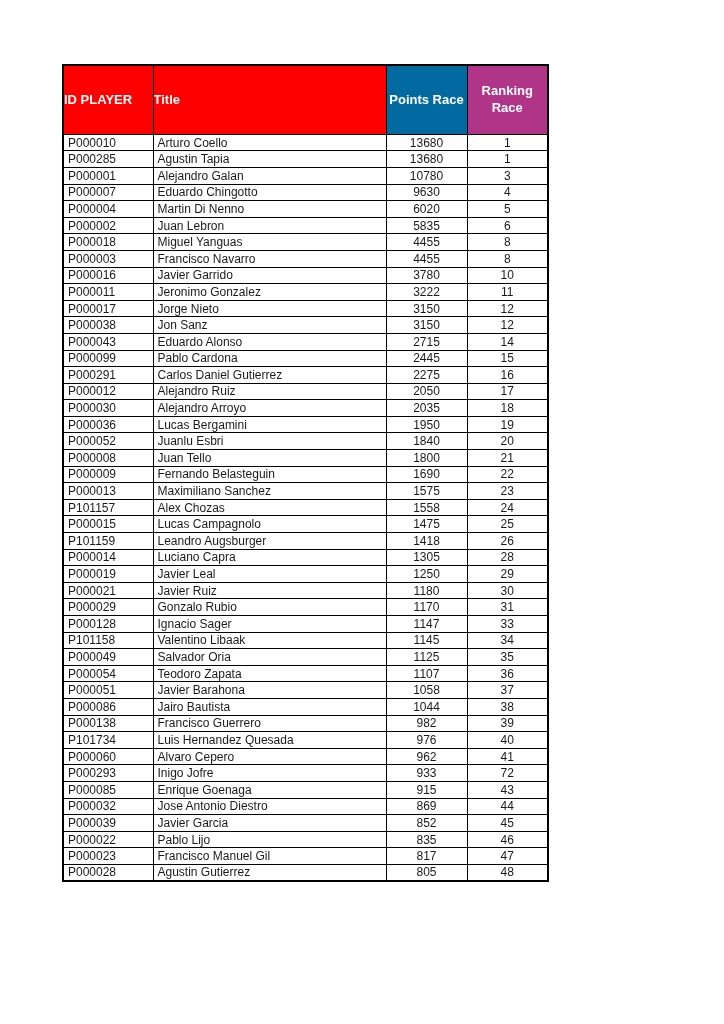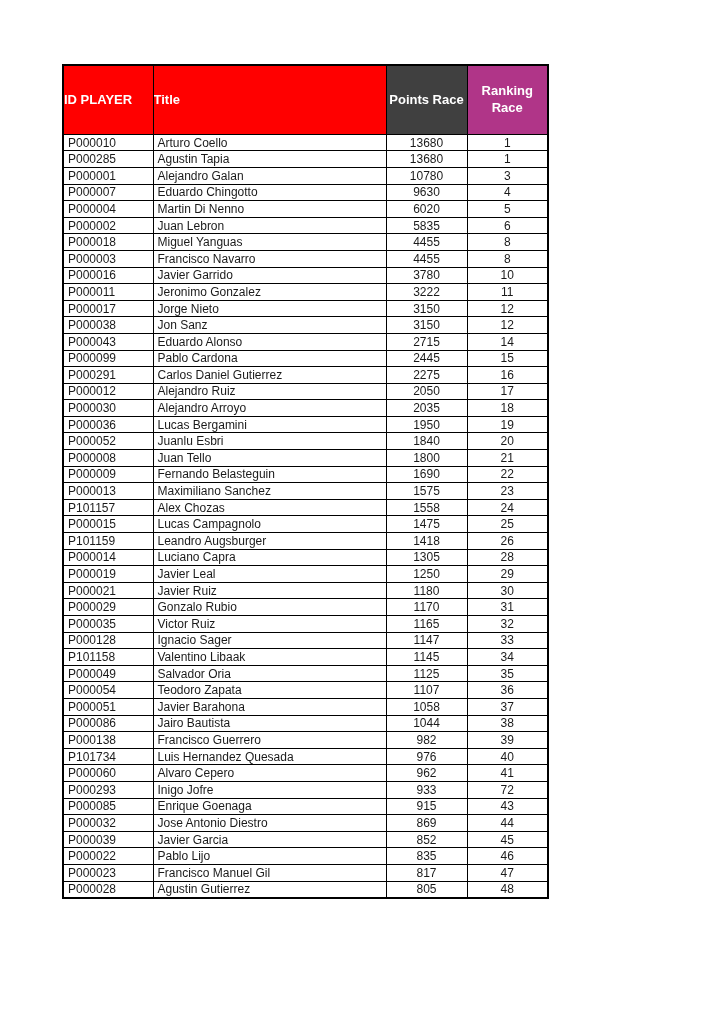--- a/index.html
+++ b/index.html
@@ -74,21 +74,21 @@
     <colgroup>
       <col class="c0">
         <col class="c1">
         <col class="c2">
         <col class="c3">
     </colgroup>
     <thead>
       <tr>
         <th class="col-0" style="background: rgb(255, 0, 0);">ID PLAYER</th>
         <th class="col-1" style="background: rgb(255, 0, 0); margin-top: 36px;">Title</th>
-        <th class="col-2" style="background: #404040;">Points Race</th>
+        <th class="col-2" style="background: #0369a1;">Points Race</th>
         <th class="col-3" style="background: rgb(176, 53, 136);">Ranking Race</th>
       </tr>
     </thead>
     <tbody>
         <tr>
           <td class="col-0">P000010</td>
           <td class="col-1">Arturo Coello</td>
           <td class="col-2">13680</td>
           <td class="col-3">1</td>
         </tr>
@@ -252,26 +252,20 @@
           <td class="col-0">P000021</td>
           <td class="col-1">Javier Ruiz</td>
           <td class="col-2">1180</td>
           <td class="col-3">30</td>
         </tr>
         <tr>
           <td class="col-0">P000029</td>
           <td class="col-1">Gonzalo Rubio</td>
           <td class="col-2">1170</td>
           <td class="col-3">31</td>
-        </tr>
-        <tr>
-          <td class="col-0">P000035</td>
-          <td class="col-1">Victor Ruiz</td>
-          <td class="col-2">1165</td>
-          <td class="col-3">32</td>
         </tr>
         <tr>
           <td class="col-0">P000128</td>
           <td class="col-1">Ignacio Sager</td>
           <td class="col-2">1147</td>
           <td class="col-3">33</td>
         </tr>
         <tr>
           <td class="col-0">P101158</td>
           <td class="col-1">Valentino Libaak</td>

